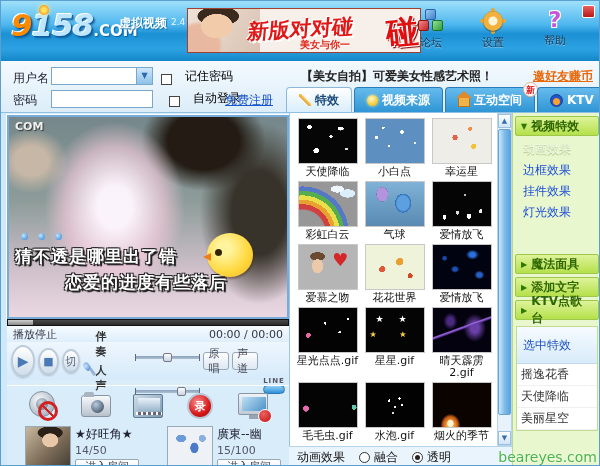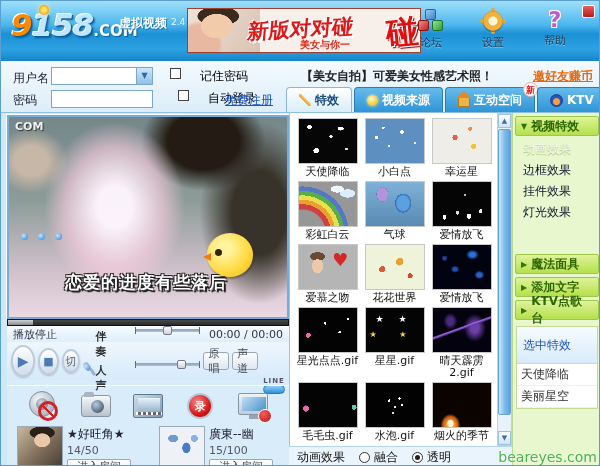--- a/index.html
+++ b/index.html
@@ -47,21 +47,21 @@
     text-shadow:1px 1px 0 #fff,-1px -1px 0 #fff,1px -1px 0 #fff,-1px 1px 0 #fff;}
   .corner-ico{position:absolute;right:6px;top:4px;width:13px;height:13px;background:linear-gradient(#e86060,#b81818);border:1px solid #fff;border-radius:2px;}
 
   
   .toolbar{position:absolute;left:0;top:60px;width:600px;height:52px;background:linear-gradient(180deg,#f4fafe,#dcedf9);border-bottom:1px solid #8fc0e2;}
   .flabel{position:absolute;font-size:12px;color:#223;}
   .combo{position:absolute;left:50px;top:6px;width:102px;height:18px;background:#fff;border:1px solid #7aa8cc;}
   .combo .arrow{position:absolute;right:0;top:0;width:16px;height:16px;background:linear-gradient(#cfe6f8,#8ec2e8);border-left:1px solid #7aa8cc;
     color:#2a6aaa;font-size:8px;text-align:center;line-height:16px;}
   .pwd{position:absolute;left:50px;top:29px;width:102px;height:18px;background:#fff;border:1px solid #7aa8cc;}
-  .cbrow{position:absolute;display:flex;align-items:flex-start;gap:19px;margin-left:9px;}
+  .cbrow{position:absolute;display:flex;align-items:flex-end;gap:13px;}
   .cb{width:11px;height:11px;background:#fff;border:1px solid #444;display:inline-block;}
   .btn-login{position:absolute;left:222px;top:4px;width:54px;height:21px;border-radius:10px;
     background:linear-gradient(#feffff,#cfe5f7);border:1px solid #86b4da;font-size:12px;color:#234;text-align:center;line-height:19px;box-shadow:0 1px 1px rgba(0,0,0,.15);}
   .link-reg{position:absolute;left:224px;top:31px;font-size:12px;color:#1a57c8;text-decoration:underline;}
   .promo-text{position:absolute;left:300px;top:7px;font-size:12px;font-weight:bold;color:#222;}
   .link-invite{position:absolute;right:8px;top:7px;font-size:12px;font-weight:bold;color:#e8680a;text-decoration:underline;}
 
   
   .tabs{position:absolute;left:285px;bottom:0;height:25px;display:flex;}
   .tab{position:relative;height:25px;padding:0 12px;display:flex;align-items:center;gap:4px;
@@ -108,21 +108,21 @@
   .controls{position:absolute;left:0;top:229px;width:282px;height:38px;background:linear-gradient(#eef6fd,#d5eafa);
     display:flex;align-items:center;padding:0 4px;gap:3px;}
   .cbtn{border-radius:50%;background:linear-gradient(#ffffff,#cfdcea);border:2px solid #bccbda;box-shadow:inset 0 1px 2px #fff,0 1px 2px rgba(0,0,0,.2);
     display:flex;align-items:center;justify-content:center;color:#4a7ab5;}
   .b-play{width:32px;height:32px;font-size:14px;}
   .b-stop{width:27px;height:27px;font-size:11px;}
   .b-cut{width:24px;height:24px;font-size:11px;color:#567;}
   .mic{width:9px;height:9px;border-radius:50%;background:radial-gradient(circle at 35% 35%,#cfe4ff,#3a7ac8);position:relative;transform:rotate(-35deg);margin:10px 0 0 1px;}
   .mic::after{content:"";position:absolute;left:3px;top:8px;width:3px;height:8px;background:#9ab4cf;}
   .mixer{display:flex;flex-direction:column;gap:4px;margin-left:2px;}
-  .mrow{display:flex;align-items:flex-start;gap:20px;}
+  .mrow{display:flex;align-items:flex-end;gap:20px;}
   .mrow .mlabel{font-size:11px;font-weight:bold;color:#333;}
   .track{position:relative;width:74px;height:3px;background:linear-gradient(#8aa2bc,#aebfd2);border-radius:2px;}
   .track::before,.track::after{content:"";position:absolute;top:-2px;width:1px;height:7px;background:#667;}
   .track::before{left:0;} .track::after{right:0;}
   .thumbk{position:absolute;top:-3px;width:9px;height:9px;background:linear-gradient(#fdfdfd,#c8d4e0);border:1px solid #778;border-radius:2px;}
   .smbtn{height:18px;padding:0 4px;border:1px solid #98a8b8;border-radius:3px;background:linear-gradient(#fdfdfd,#dde8f2);
     font-size:11px;color:#445;display:flex;align-items:center;}
   .linebox{display:flex;flex-direction:column;align-items:center;margin-left:2px;margin-top:48px;}
   .linebox .ltext{font-size:7px;font-weight:bold;color:#556;letter-spacing:1px;}
   .linebox .lbar{width:22px;height:9px;border-radius:5px;background:linear-gradient(#8fd0f4,#2f90d8);border:1px solid #2a78b8;}
@@ -142,21 +142,21 @@
   .frame-body::after{content:"";position:absolute;left:2px;bottom:2px;width:26px;height:3px;
     background:repeating-linear-gradient(90deg,#fff 0 2px,#667 2px 5px);}
   .rec-circle{position:absolute;left:6px;top:4px;width:26px;height:26px;border-radius:50%;
     background:radial-gradient(circle at 38% 32%,#f88a8a,#d81818 60%,#9a0808);border:2px solid #b8c8d8;
     color:#fff;font-size:11px;font-weight:bold;text-align:center;line-height:24px;}
   .mon-body{position:absolute;left:4px;top:4px;width:30px;height:22px;border-radius:2px;background:linear-gradient(#eef4f8,#c2ccd6);border:1px solid #8895a5;}
   .mon-body::before{content:"";position:absolute;left:3px;top:3px;width:24px;height:14px;background:linear-gradient(135deg,#bfe0f4,#4a90c8);}
   .mon-body::after{content:"";position:absolute;left:10px;bottom:-5px;width:10px;height:4px;background:#98a4b0;}
   .mon-badge{position:absolute;right:0;bottom:0;width:14px;height:14px;border-radius:50%;background:radial-gradient(circle at 38% 32%,#f06060,#c01010);border:1px solid #fff;}
 
-  .rooms{position:absolute;left:8px;top:312px;width:282px;height:42px;display:flex;gap:6px;padding:1px 2px;overflow:hidden;}
+  .rooms{position:absolute;left:16px;top:312px;width:282px;height:42px;display:flex;gap:6px;padding:1px 2px;overflow:hidden;}
   .room{display:flex;gap:4px;width:136px;}
   .rthumb{width:46px;height:40px;border:1px solid #9ab;flex:none;}
   .rt1{background:radial-gradient(14px 12px at 55% 35%,#e8c8a8 55%,transparent 60%),
        radial-gradient(20px 10px at 55% 15%,#2a2018 60%,transparent 65%),
        linear-gradient(135deg,#c8b89e,#7a6a56 60%,#474038);}
   .rt2{background:radial-gradient(8px 6px at 30% 30%,#6a9ad8 60%,transparent 65%),
        radial-gradient(7px 9px at 60% 55%,#4a7ac8 55%,transparent 62%),
        radial-gradient(6px 6px at 78% 30%,#8ab0e0 55%,transparent 62%),#eef2f6;}
   .rinfo{display:flex;flex-direction:column;font-size:11px;color:#223;}
   .rname{font-size:12px;}
@@ -204,21 +204,21 @@
   .sthumb{position:absolute;left:0;top:15px;width:13px;height:286px;border:1px solid #6aa2d0;border-radius:2px;
     background:linear-gradient(90deg,#cde8fa,#7fbcec 50%,#5aa4dc);}
 
   
   .sidebar{position:absolute;left:511px;top:0;width:89px;height:354px;background:#e9f7cf;border-left:1px solid #b8d890;}
   .shead{position:relative;margin:3px 2px 0 2px;height:20px;border-radius:2px;border:1px solid #9ec84a;
     background:linear-gradient(#def39b,#b5e04b);display:flex;align-items:center;gap:4px;padding:0 5px;
     font-size:12px;font-weight:bold;color:#2e6600;}
   .shead .arr{font-size:8px;color:#2e7700;}
   .slist{padding:3px 0 6px 10px;}
-  .sitem{font-size:12px;line-height:21px;color:#0f172a;}
+  .sitem{font-size:12px;line-height:21px;color:#1d4ed8;}
   .sitem.sel{color:#f4f9ee;text-shadow:0 1px 1px #9ab86a;}
   .sgap{height:22px;}
   .selpanel{margin:6px 3px 0 3px;background:#fff;border:1px solid #c2dc96;}
   .selhead{height:37px;background:linear-gradient(#f6fbff,#d8ebfa);border-bottom:1px solid #c2d8ec;
     font-size:12px;font-weight:normal;color:#1a50c0;display:flex;align-items:center;padding:0 6px;}
   .selitem{font-size:12px;line-height:21px;color:#333;padding-left:4px;border-bottom:1px solid #f0f0f0;}
 
   
   .wmark{position:absolute;right:2px;bottom:0px;display:flex;flex-direction:column;align-items:flex-end;z-index:9;}
   .wrow{display:flex;align-items:center;gap:4px;}
@@ -314,20 +314,21 @@
   <div class="main">
 
     <div class="vpanel">
       <div class="video">
         <span class="vmark">COM</span>
         <span class="vdots">
             <i></i>
             <i></i>
             <i></i>
           </span>
+        <div class="lyric lyric1">猜不透是哪里出了错</div>
         <div class="lyric lyric2">恋爱的进度有些落后</div>
         <div class="chick"></div>
       </div>
       <div class="vprogress">
           <i></i>
         </div>
       <div class="statusbar">
         <span>播放停止</span>
         <span>00:00 / 00:00</span>
       </div>
@@ -500,20 +501,21 @@
       <div class="shead">
         <span class="arr">▶</span>
         <span>添加文字</span>
       </div>
       <div class="shead">
         <span class="arr">▶</span>
         <span>KTV点歌台</span>
       </div>
       <div class="selpanel">
         <div class="selhead">选中特效</div>
+        <div class="selitem">摇逸花香</div>
         <div class="selitem">天使降临</div>
         <div class="selitem">美丽星空</div>
       </div>
     </div>
   </div>
 
   <div class="wmark">
     <span class="wdomain">beareyes.com</span>
   </div>
 

